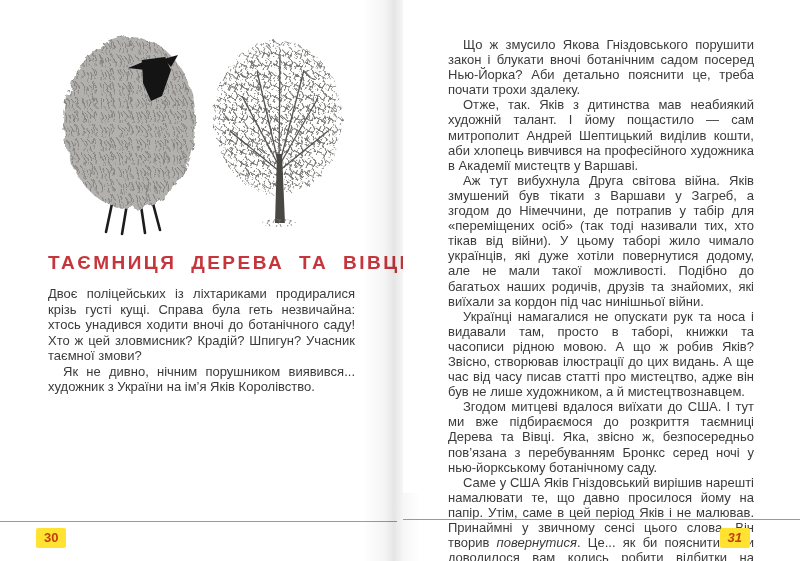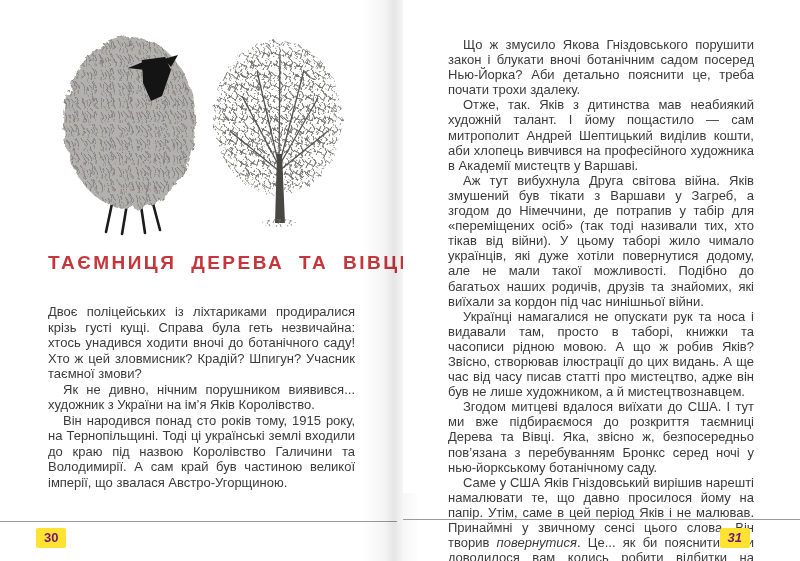--- a/index.html
+++ b/index.html
@@ -20,28 +20,28 @@
   .chapter-title{
     position:absolute;left:48px;top:252px;margin:0;width:330px;
     font-size:19px;font-weight:700;letter-spacing:2.5px;word-spacing:7px;
     color:#c5363c;white-space:nowrap;
   }
   .body-text{
     position:absolute;color:#3b3b3b;font-size:13px;text-align:justify;
   }
   .body-text p{margin:0;text-indent:15px;}
   .body-text p.no-indent{text-indent:0;}
-  .left-body{left:48px;top:286px;width:307px;line-height:15.5px;margin-top:18px;}
+  .left-body{left:48px;top:286px;width:307px;line-height:15.5px;}
   .right-body{left:45px;top:37px;width:306px;line-height:15.1px;}
   .footer-rule{position:absolute;left:0;width:100%;height:1px;background:#9a9a9a;}
   .page-left .footer-rule{top:521px;}
   .page-right .footer-rule{top:519px;}
   .page-badge{
     position:absolute;top:528px;display:inline-block;padding:2px 8px 3px 8px;
-    background:#ffe232;color:#701a75;font-weight:700;font-size:13px;border-radius:2px;
+    background:#ffe232;color:#c2410c;font-weight:700;font-size:13px;border-radius:2px;
   }
   .badge-left{left:36px;}
   .badge-right{right:50px;font-style:italic;}
   em{font-style:italic;}
 </style>
 </head>
 <body>
 
 <div class="spread">
 
@@ -96,21 +96,20 @@
 
       <polygon points="223,197 225,128 230,128 233,197" fill="#4a4845"></polygon>
       <ellipse cx="227" cy="197" rx="17" ry="4" fill="url(#twigs)"></ellipse>
     </svg>
 
     <h1 class="chapter-title">ТАЄМНИЦЯ ДЕРЕВА ТА ВІВЦІ</h1>
 
     <div class="body-text left-body">
       <p class="no-indent">Двоє поліцейських із ліхтариками продиралися крізь густі кущі. Справа була геть незвичайна: хтось унадився ходити вночі до ботанічного саду! Хто ж цей зловмисник? Крадій? Шпигун? Учасник таємної змови?</p>
       <p>Як не дивно, нічним порушником виявився... художник з України на ім’я Яків Королівство.</p>
-      <p>Він народився понад сто років тому, 1915 року, на Тернопільщині. Тоді ці українські землі входили до краю під назвою Королівство Галичини та Володимирії. А сам край був частиною великої імперії, що звалася Австро-Угорщиною.</p>
     </div>
 
     <div class="footer-rule"></div>
     <span class="page-badge badge-left">30</span>
   </section>
 
   <div class="gutter-shadow"></div>
 
   <section class="page page-right">
 

